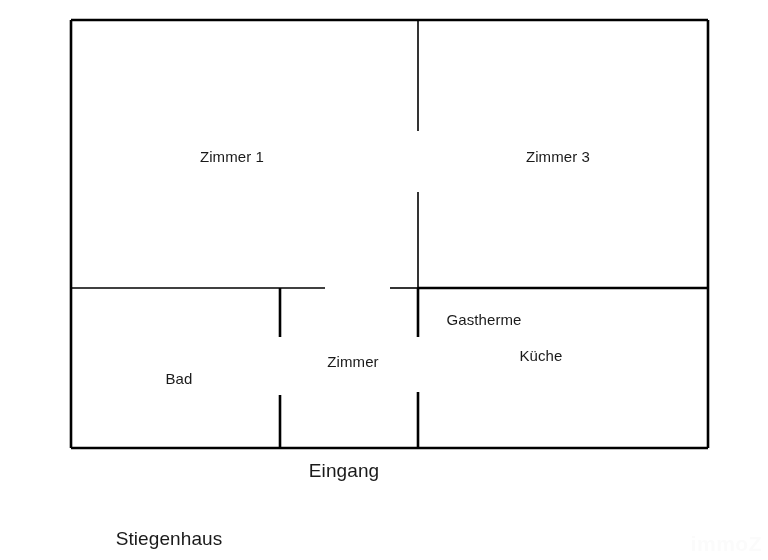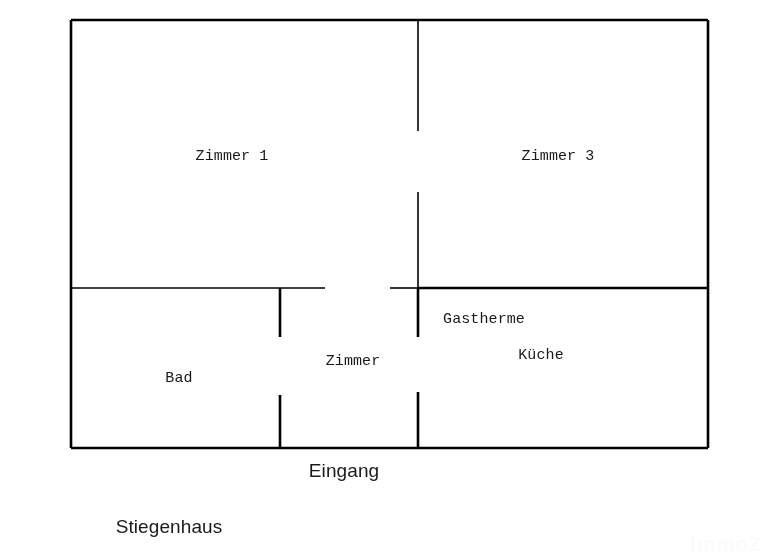--- a/index.html
+++ b/index.html
@@ -17,21 +17,21 @@
   }
   #plan-svg {
     position: absolute;
     left: 0;
     top: 0;
     width: 768px;
     height: 560px;
   }
   .room-label {
     position: absolute;
-    font-family: Liberation Mono, monospace;
+    font-family: Liberation Sans, sans-serif;
     font-size: 15px;
     color: #1a1a1a;
     white-space: nowrap;
     transform: translate(-50%, -50%);
     letter-spacing: 0.1px;
   }
   .outside-label {
     position: absolute;
     font-family: "Liberation Sans", sans-serif;
     font-size: 19px;
@@ -78,17 +78,17 @@
   </svg>
 
   <div class="room-label" style="left: 232px; top: 156px;">Zimmer 1</div>
   <div class="room-label" style="left: 558px; top: 156px;">Zimmer 3</div>
   <div class="room-label" style="left: 144px; top: 378px; margin-left: 35px;">Bad</div>
   <div class="room-label" style="left: 353px; top: 361px;">Zimmer</div>
   <div class="room-label" style="left: 484px; top: 319px;">Gastherme</div>
   <div class="room-label" style="left: 541px; top: 355px;">Küche</div>
 
   <div class="outside-label" style="left: 344px; top: 471px;">Eingang</div>
-  <div class="outside-label" style="left: 169px; top: 527px;">Stiegenhaus</div>
+  <div class="outside-label" style="left: 169px; top: 539px;">Stiegenhaus</div>
 
   <div id="watermark">immoZ</div>
 
 </div>
 
 </body></html>

